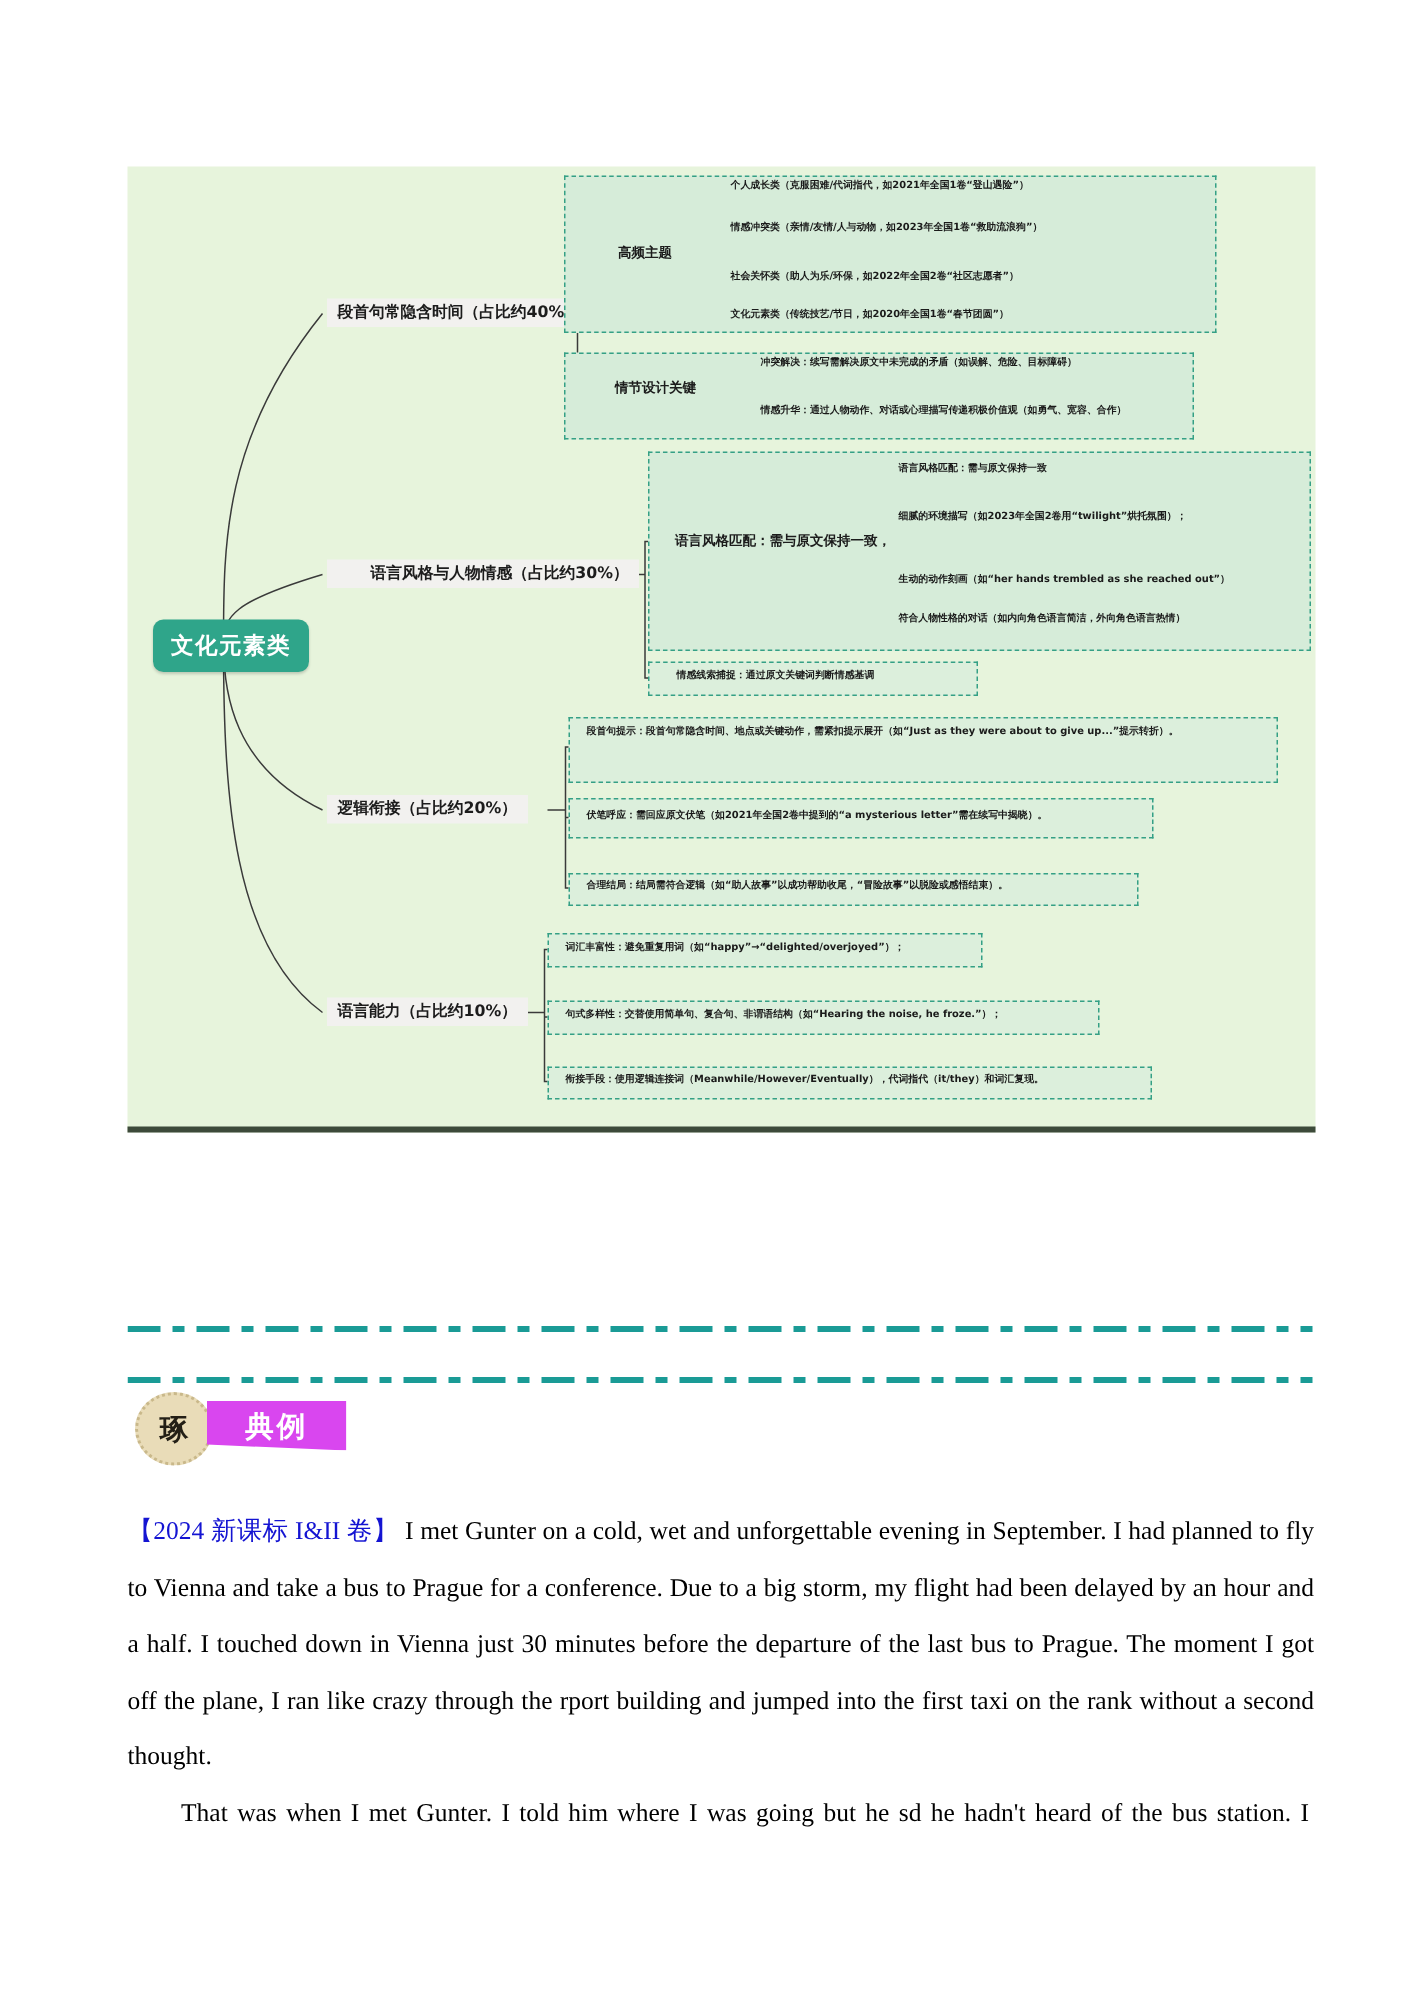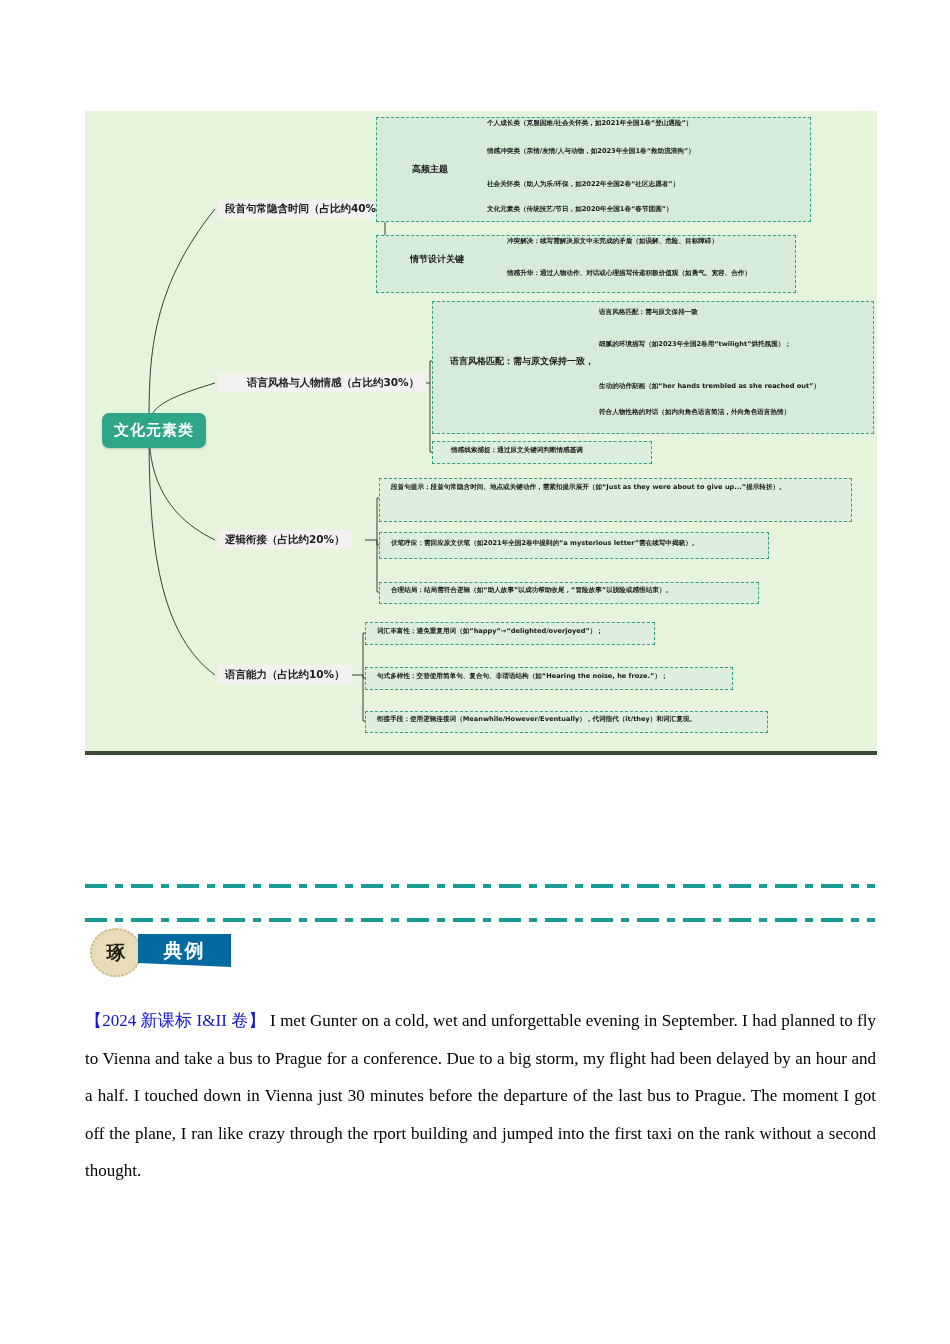--- a/index.html
+++ b/index.html
@@ -79,21 +79,21 @@
     position:absolute;left:0;top:0;width:48px;height:45px;border-radius:50%;
     background:#e9dcb8;border:2px dotted #c9b88a;
     display:flex;align-items:center;justify-content:center;
   }
   #badge-seal span{
     font-family:"DejaVu Sans","Liberation Sans",sans-serif;
     font-weight:bold;font-size:19px;color:#231f16;
   }
   #badge-banner{
     position:absolute;left:48px;top:6px;width:93px;height:33px;
-    background:#0369a1;
+    background:#d946ef;
     clip-path:polygon(0 0,100% 0,100% 100%,0 88%);
     display:flex;align-items:center;justify-content:center;
   }
   #badge-banner span{
     font-family:"DejaVu Sans","Liberation Sans",sans-serif;
     font-weight:bold;font-size:19px;color:#ffffff;letter-spacing:2px;
   }
 
   
   #passage{
@@ -142,21 +142,21 @@
       <path d="M278 564 L278 522 L290 522 M278 564 L278 567 L290 567 M278 564 L278 610 L290 610"></path>
     </g>
   </svg>
 
   <div class="mm-root" style="left:17px;top:302px;">文化元素类</div>
 
   <div class="mm-node mm-branch" style="left:133px;top:88px;">段首句常隐含时间（占比约40%）</div>
 
   <div class="mm-box" style="left:291px;top:6px;width:435px;height:105px;"></div>
   <div class="mm-node mm-sub" style="left:320px;top:50px;">高频主题</div>
-  <div class="mm-leaf" style="left:402px;top:8px;">个人成长类（克服困难/社会关怀类，如2021年全国1卷“登山遇险”）</div>
+  <div class="mm-leaf" style="left:402px;top:8px;">个人成长类（克服困难/代词指代，如2021年全国1卷“登山遇险”）</div>
   <div class="mm-leaf" style="left:402px;top:36px;">情感冲突类（亲情/友情/人与动物，如2023年全国1卷“救助流浪狗”）</div>
   <div class="mm-leaf" style="left:402px;top:69px;">社会关怀类（助人为乐/环保，如2022年全国2卷“社区志愿者”）</div>
   <div class="mm-leaf" style="left:402px;top:94px;">文化元素类（传统技艺/节日，如2020年全国1卷“春节团圆”）</div>
 
   <div class="mm-box" style="left:291px;top:124px;width:420px;height:58px;"></div>
   <div class="mm-node mm-sub" style="left:318px;top:140px;">情节设计关键</div>
   <div class="mm-leaf" style="left:422px;top:126px;">冲突解决：续写需解决原文中未完成的矛盾（如误解、危险、目标障碍）</div>
   <div class="mm-leaf" style="left:422px;top:158px;text-align:right;">情感升华：通过人物动作、对话或心理描写传递积极价值观（如勇气、宽容、合作）</div>
 
   <div class="mm-node mm-branch" style="left:133px;top:262px;padding-left:29px;">语言风格与人物情感（占比约30%）</div>
@@ -201,13 +201,14 @@
   <div id="badge-seal">
     <span>琢</span>
   </div>
   <div id="badge-banner">
     <span>典例</span>
   </div>
 </div>
 
 <div id="passage">
   <p id="p1"><span class="src">【2024 新课标 I&amp;II 卷】</span><span> I met Gunter on a cold, wet and unforgettable evening in September. I had planned to fly to Vienna and take a bus to Prague for a conference. Due to a big storm, my flight had been delayed by an hour and a half. I touched down in Vienna just 30 minutes before the departure of the last bus to Prague. The moment I got off the plane, I ran like crazy through the rport building and jumped into the first taxi on the rank without a second thought.</span></p>
+  <p id="p2">That was when I met Gunter. I told him where I was going  but he sd he hadn't heard of the bus station. I</p>
 </div>
 
 </body></html>

